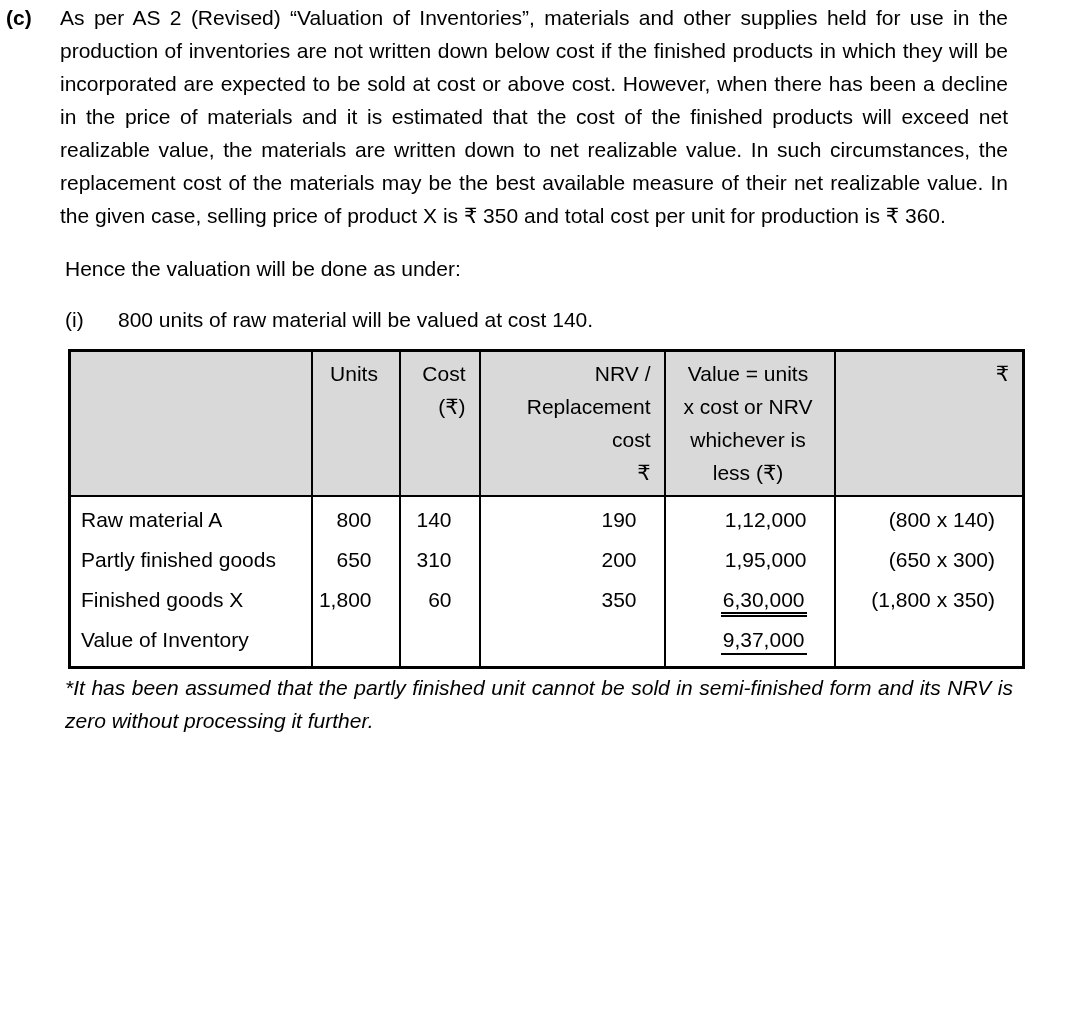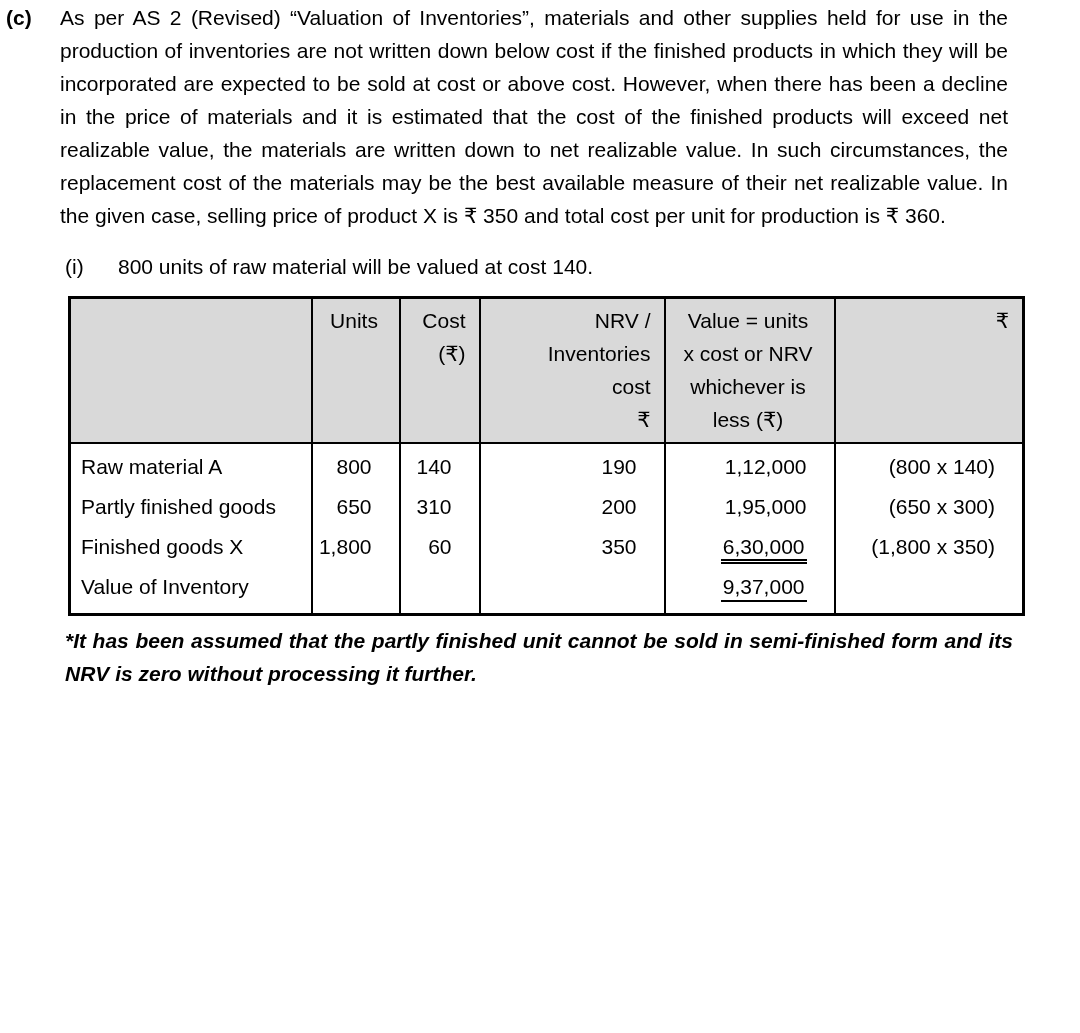--- a/index.html
+++ b/index.html
@@ -73,39 +73,39 @@
     padding-right: 27px;
     text-align: right;
     white-space: nowrap;
   }
   .ln.lbl { text-align: left; padding-left: 10px; padding-right: 4px; }
   .ln.units-pad { }
   .u-double { border-bottom: 5px double #000; padding: 0 2px 1px 2px; }
   .u-single { border-bottom: 2px solid #000; padding: 0 2px 2px 2px; }
 
   .footnote {
-    margin: 8px 0 0 0;
+    margin: 2px 0 0 0;
     font-style: italic;
     line-height: 33px;
     text-align: justify;
-    font-weight: bold;
   }
 </style>
 </head>
 <body>
 
 <div>
 
   <div class="para-row">
     <div class="c-label">(c)</div>
     <div class="para">As per AS 2 (Revised) “Valuation of Inventories”, materials and other supplies held for use in the production of inventories are not written down below cost if the finished products in which they will be incorporated are expected to be sold at cost or above cost. However, when there has been a decline in the price of materials and it is estimated that the cost of the finished products will exceed net realizable value, the materials are written down to net realizable value. In such circumstances, the replacement cost of the materials may be the best available measure of their net realizable value. In the given case, selling price of product X is ₹ 350 and total cost per unit for production is ₹ 360.</div>
   </div>
 
   <div class="content">
 
+    <p class="intro">Hence the valuation will be done as under:</p>
 
     <div class="list-item">
       <div class="li-label">(i)</div>
       <div class="li-text">800 units of raw material will be valued at cost 140.</div>
     </div>
 
 
     <table class="inv">
       <colgroup>
         <col style="width:242px">
@@ -115,21 +115,21 @@
         <col style="width:170px">
         <col style="width:189px">
       </colgroup>
       <thead>
         <tr>
           <th class="al-c"></th>
           <th class="al-c">Units</th>
           <th class="al-r">Cost
 (₹)</th>
           <th class="al-r">NRV /
-Inventories
+Replacement
 cost
 ₹</th>
           <th class="al-c">Value = units
 x cost or NRV
 whichever is
 less (₹)</th>
           <th class="al-r">₹</th>
         </tr>
       </thead>
       <tbody>

